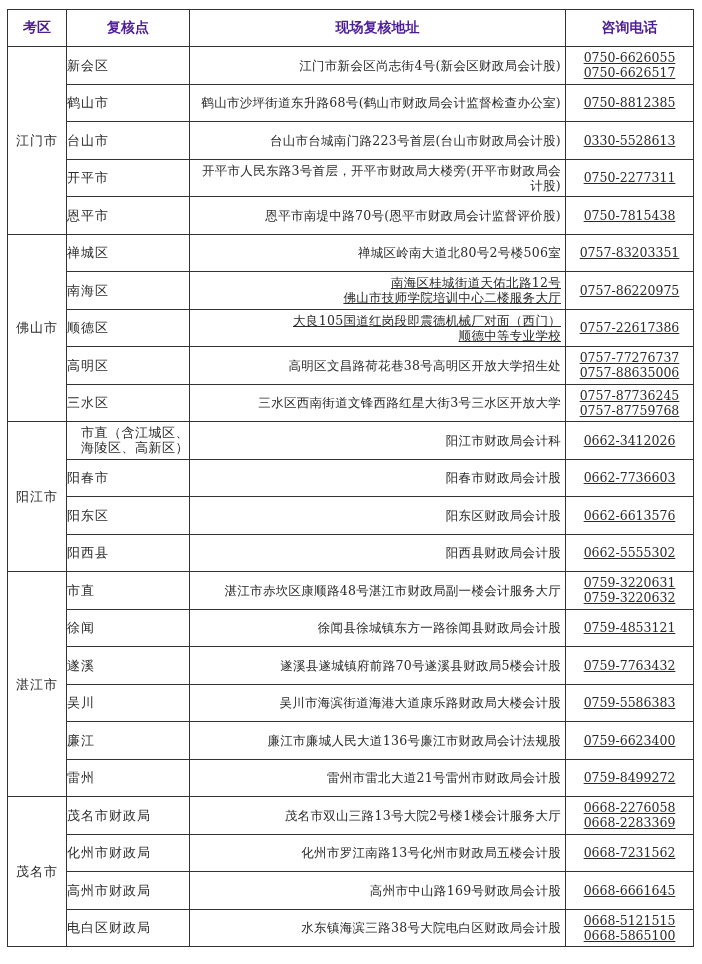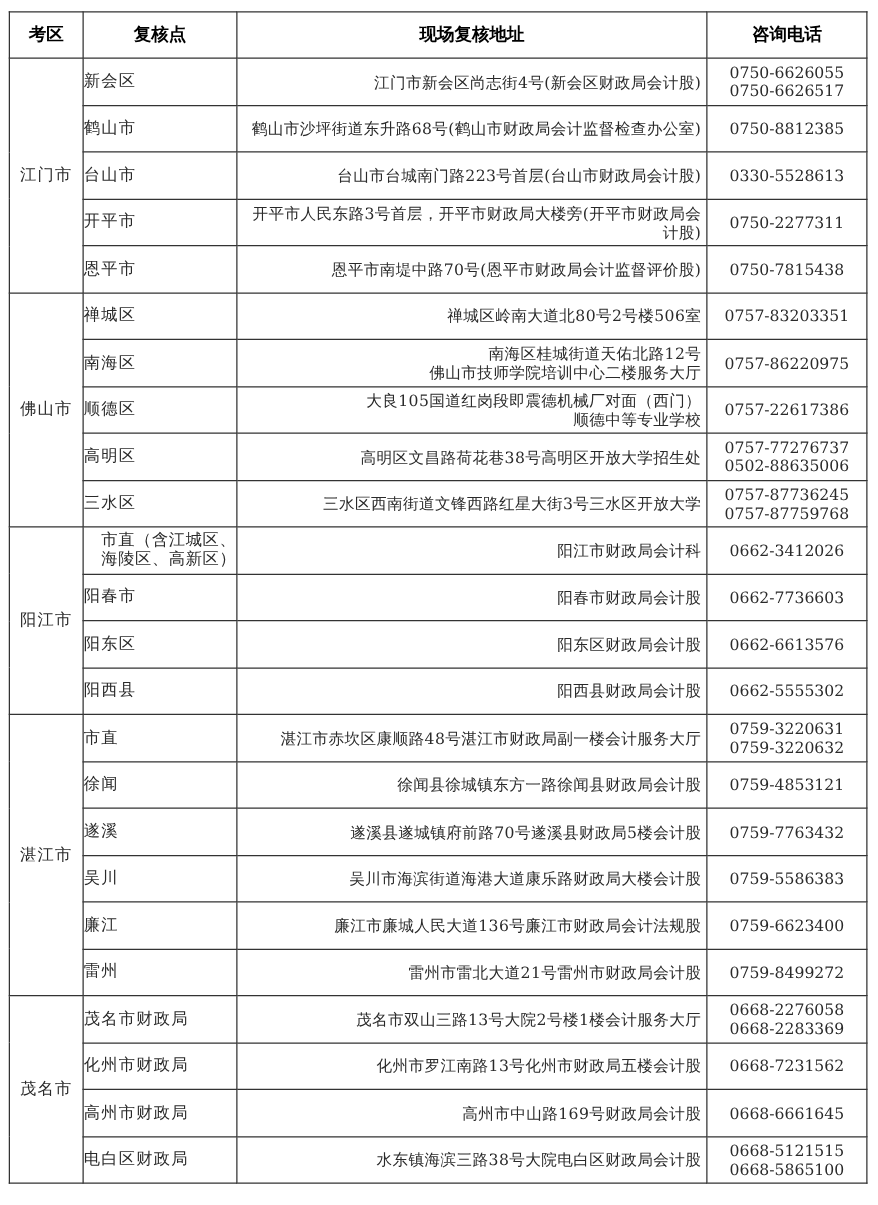--- a/index.html
+++ b/index.html
@@ -1,29 +1,29 @@
 <!DOCTYPE html>
 <html><head>
 <meta charset="utf-8">
 <style>
   html, body { margin: 0; padding: 0; background: #ffffff; }
   body { width: 702px; height: 964px; position: relative; overflow: hidden;
          font-family: "DejaVu Serif", "Liberation Serif", serif; color: #2a2a2a; }
   table { position: absolute; left: 7px; top: 9px; border-collapse: collapse;
           table-layout: fixed; width: 686px; }
   td, th { border: 1.5px solid #333; padding: 0; vertical-align: middle; }
-  th { height: 36px; font-size: 14px; font-weight: bold; color: #000000; text-align: center;
+  th { height: 36px; font-size: 14px; font-weight: bold; color: #4c1d95; text-align: center;
        font-family: "DejaVu Sans", "Liberation Sans", sans-serif; }
   td { height: 36.5px; font-size: 12.5px; line-height: 15px; }
   td.region { text-align: center; font-size: 13px; letter-spacing: 1px; }
   td.site { text-align: left; font-size: 13px; letter-spacing: 1px; }
   td.site.left { text-align: left; padding-left: 14px; letter-spacing: 0.5px; }
   td.addr { text-align: right; padding-left: 3px; padding-right: 4px; letter-spacing: 0.3px; }
   td.phone { text-align: center; font-size: 12.5px; }
-  .line { display: block; }
+  .line { display: block; text-decoration: underline; }
 </style>
 </head>
 <body>
 
 <table>
   <colgroup>
     <col style="width:59px">
     <col style="width:123px">
     <col style="width:376px">
     <col style="width:128px">
@@ -102,21 +102,21 @@
       </td>
       <td class="phone">
         <span class="line">0757-22617386</span>
       </td>
     </tr>
     <tr>
       <td class="site">高明区</td>
       <td class="addr">高明区文昌路荷花巷38号高明区开放大学招生处</td>
       <td class="phone">
         <span class="line">0757-77276737</span>
-        <span class="line">0502-88635006</span>
+        <span class="line">0757-88635006</span>
       </td>
     </tr>
     <tr>
       <td class="site">三水区</td>
       <td class="addr">三水区西南街道文锋西路红星大街3号三水区开放大学</td>
       <td class="phone">
         <span class="line">0757-87736245</span>
         <span class="line">0757-87759768</span>
       </td>
     </tr>

